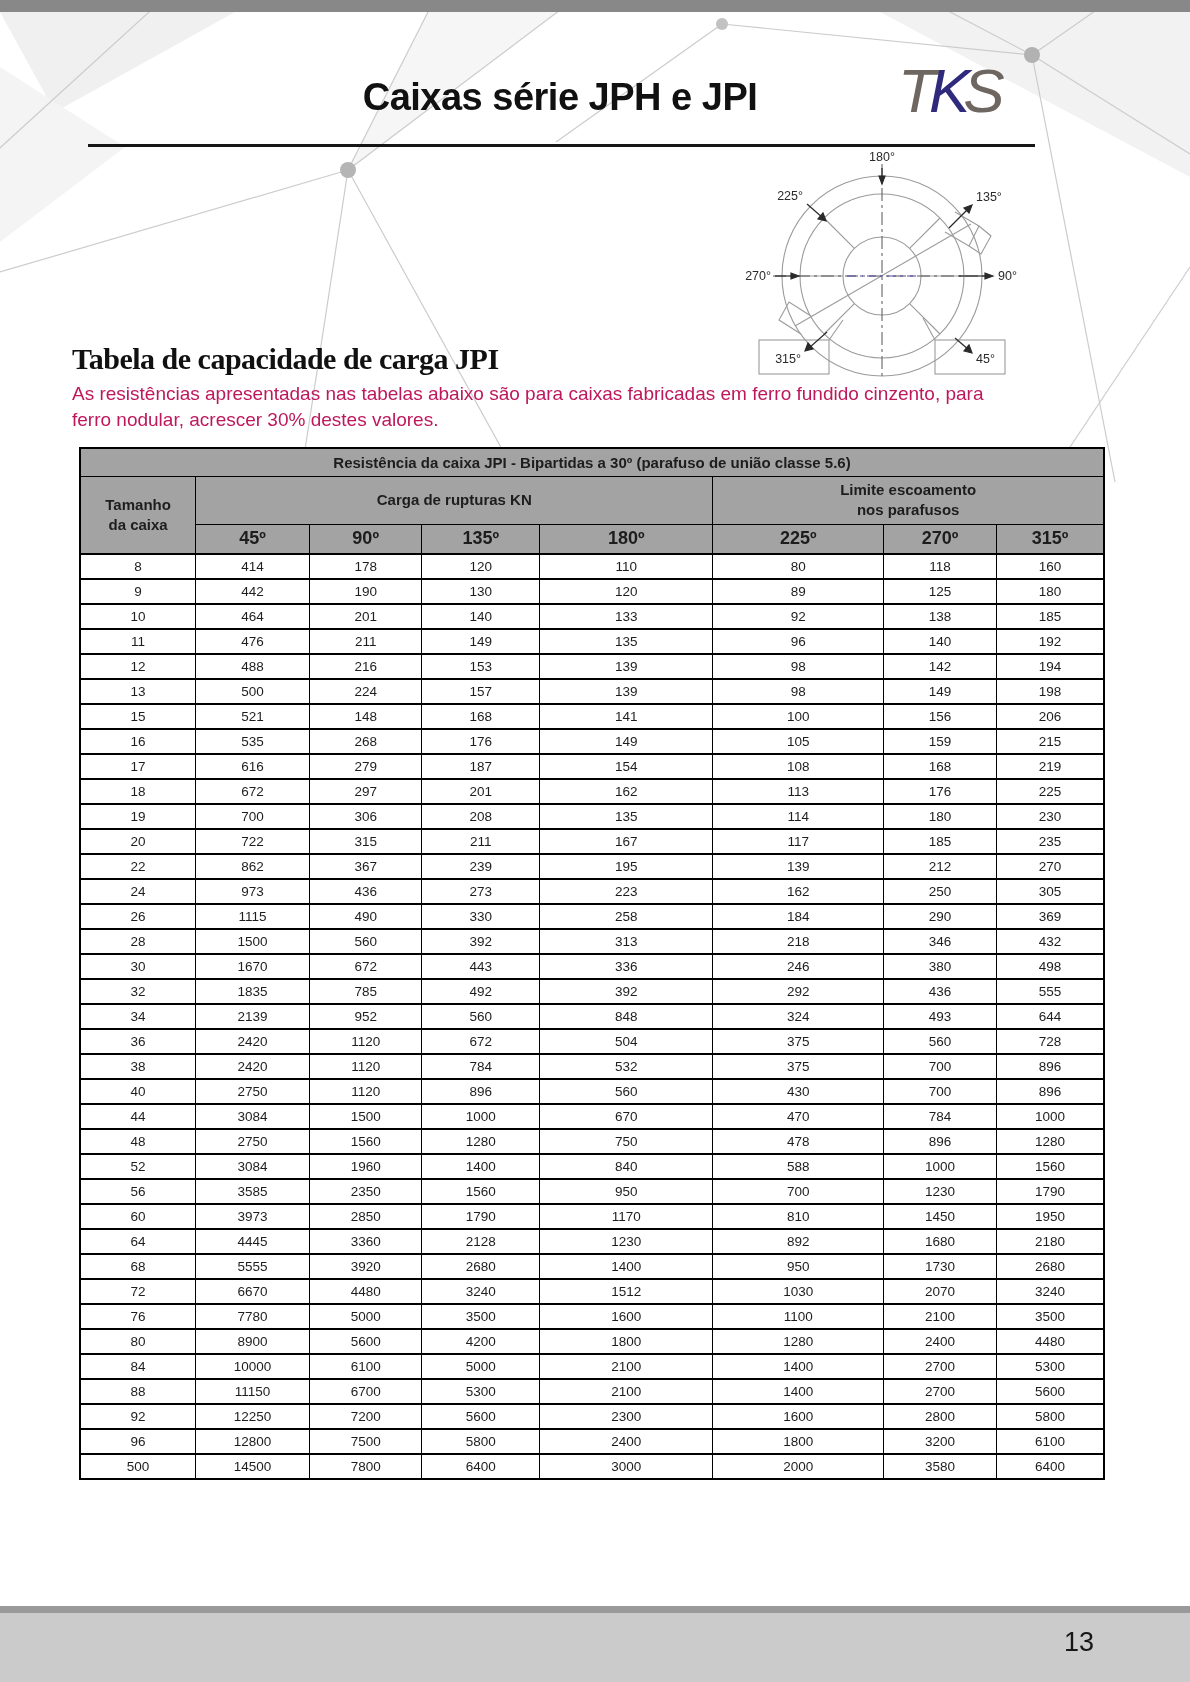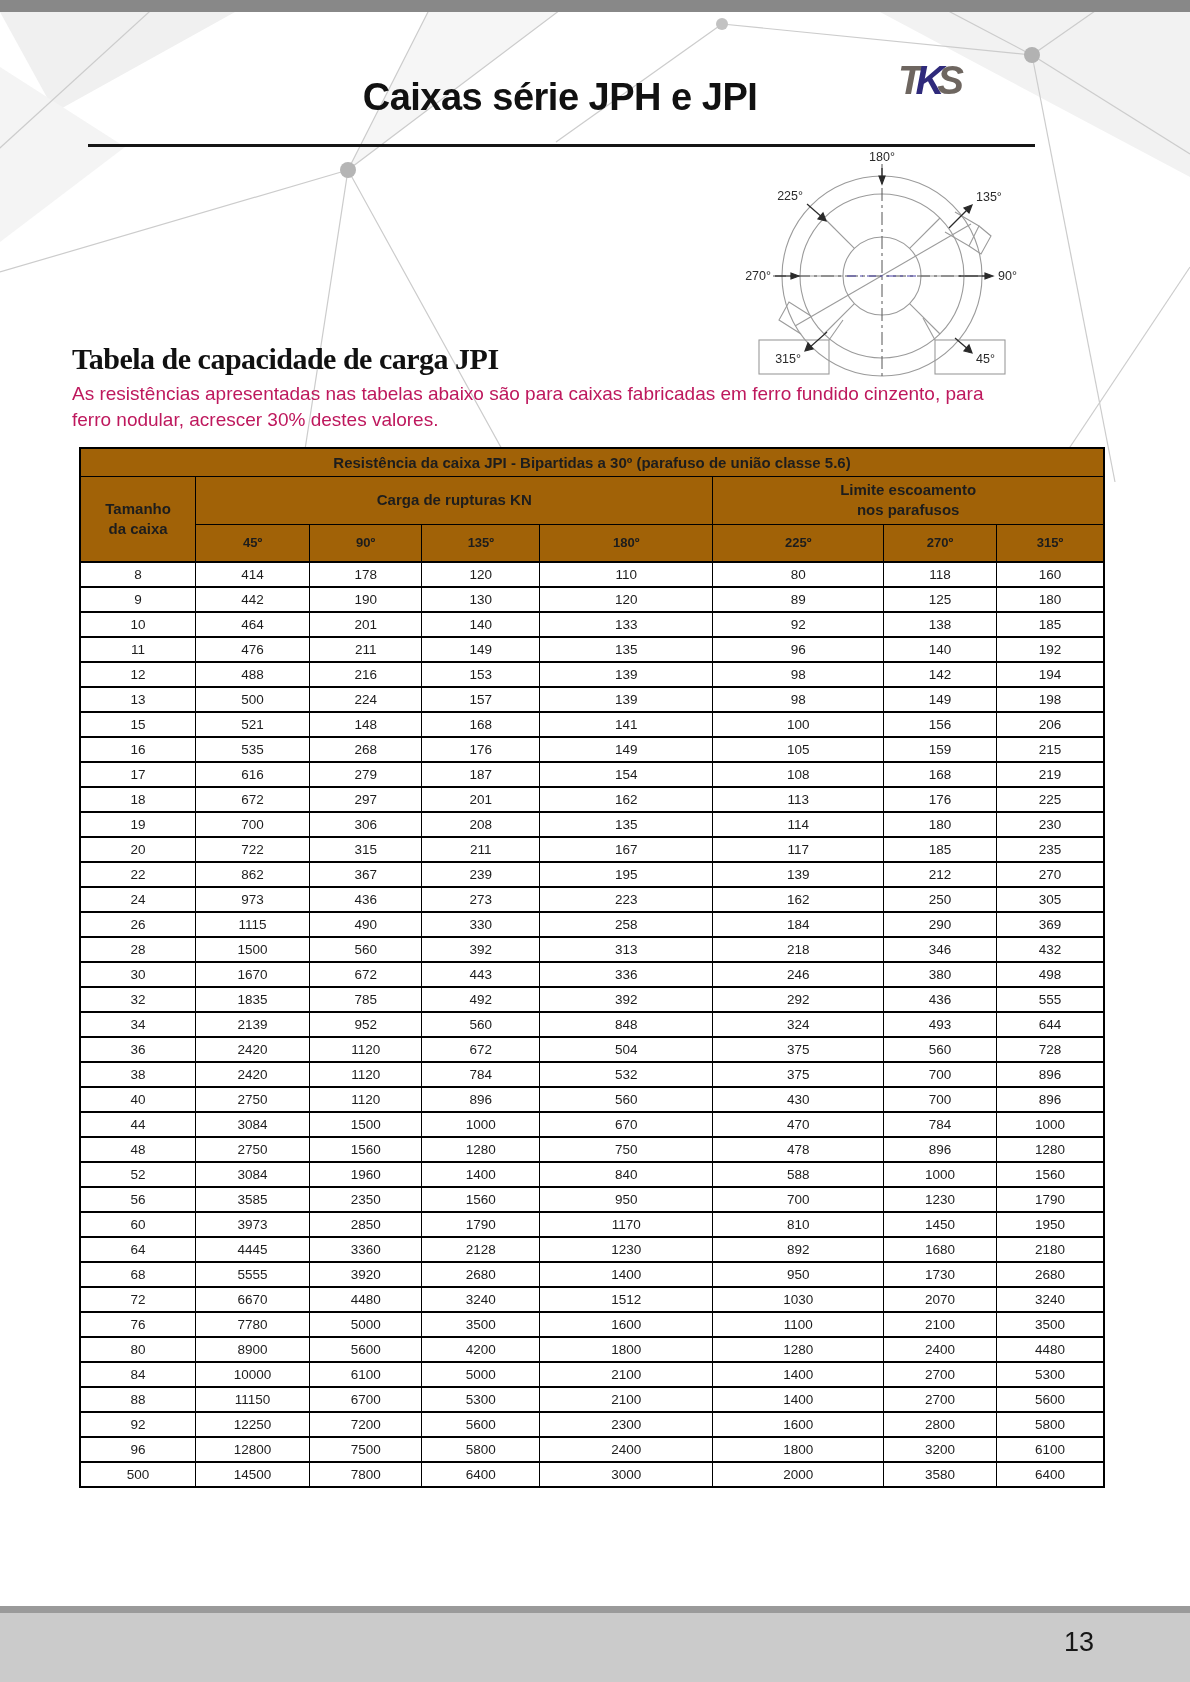--- a/index.html
+++ b/index.html
@@ -11,21 +11,21 @@
   }
   .bg-pattern { position:absolute; top:0; left:0; pointer-events:none; }
 
   .page-title {
     position:absolute; top:64px; left:0; width:1120px;
     text-align:center; font-size:38px; font-weight:bold; color:#111;
     letter-spacing:-0.5px;
   }
   .logo {
     position:absolute; top:48px; left:898px;
-    font-size:40px; font-weight:bold; font-style:italic;
+    font-size:62px; font-weight:normal; font-style:italic;
     letter-spacing:-7px; line-height:1;
   }
   .logo .lt, .logo .ls { color:#6e6660; }
   .logo .lk { color:#2f2a7b; }
 
   .title-rule {
     position:absolute; top:132px; left:88px; width:947px; height:0;
     border-top:3px solid #161616;
   }
 
@@ -43,24 +43,24 @@
   table.cap {
     position:absolute; top:435px; left:79px; width:1026px;
     border-collapse:collapse; table-layout:fixed;
     font-size:13.5px; color:#1d1d1d;
     border:2px solid #000;
   }
   table.cap th, table.cap td {
     border:1.5px solid #000; text-align:center; vertical-align:middle;
     overflow:hidden; white-space:nowrap;
   }
-  table.cap thead th { background:#a16207; font-weight:bold; }
+  table.cap thead th { background:#a3a3a3; font-weight:bold; }
   .band-row th { height:28px; font-size:15px; }
   .group-row th { height:48px; font-size:15px; line-height:1.35; }
-  .angle-row th { height:38px; font-size:13px; }
+  .angle-row th { height:30px; font-size:18px; }
   table.cap tbody td { height:25px; background:#fff; border-top-width:2.5px; border-bottom-width:2.5px; }
 
   .footer {
     position:absolute; left:0; top:1594px; width:1190px; height:88px;
     background:#cbcbcb; border-top:7px solid #9a9a9a;
   }
   .page-number {
     position:absolute; right:96px; top:14px;
     font-size:27px; color:#161616; font-weight:normal;
   }

